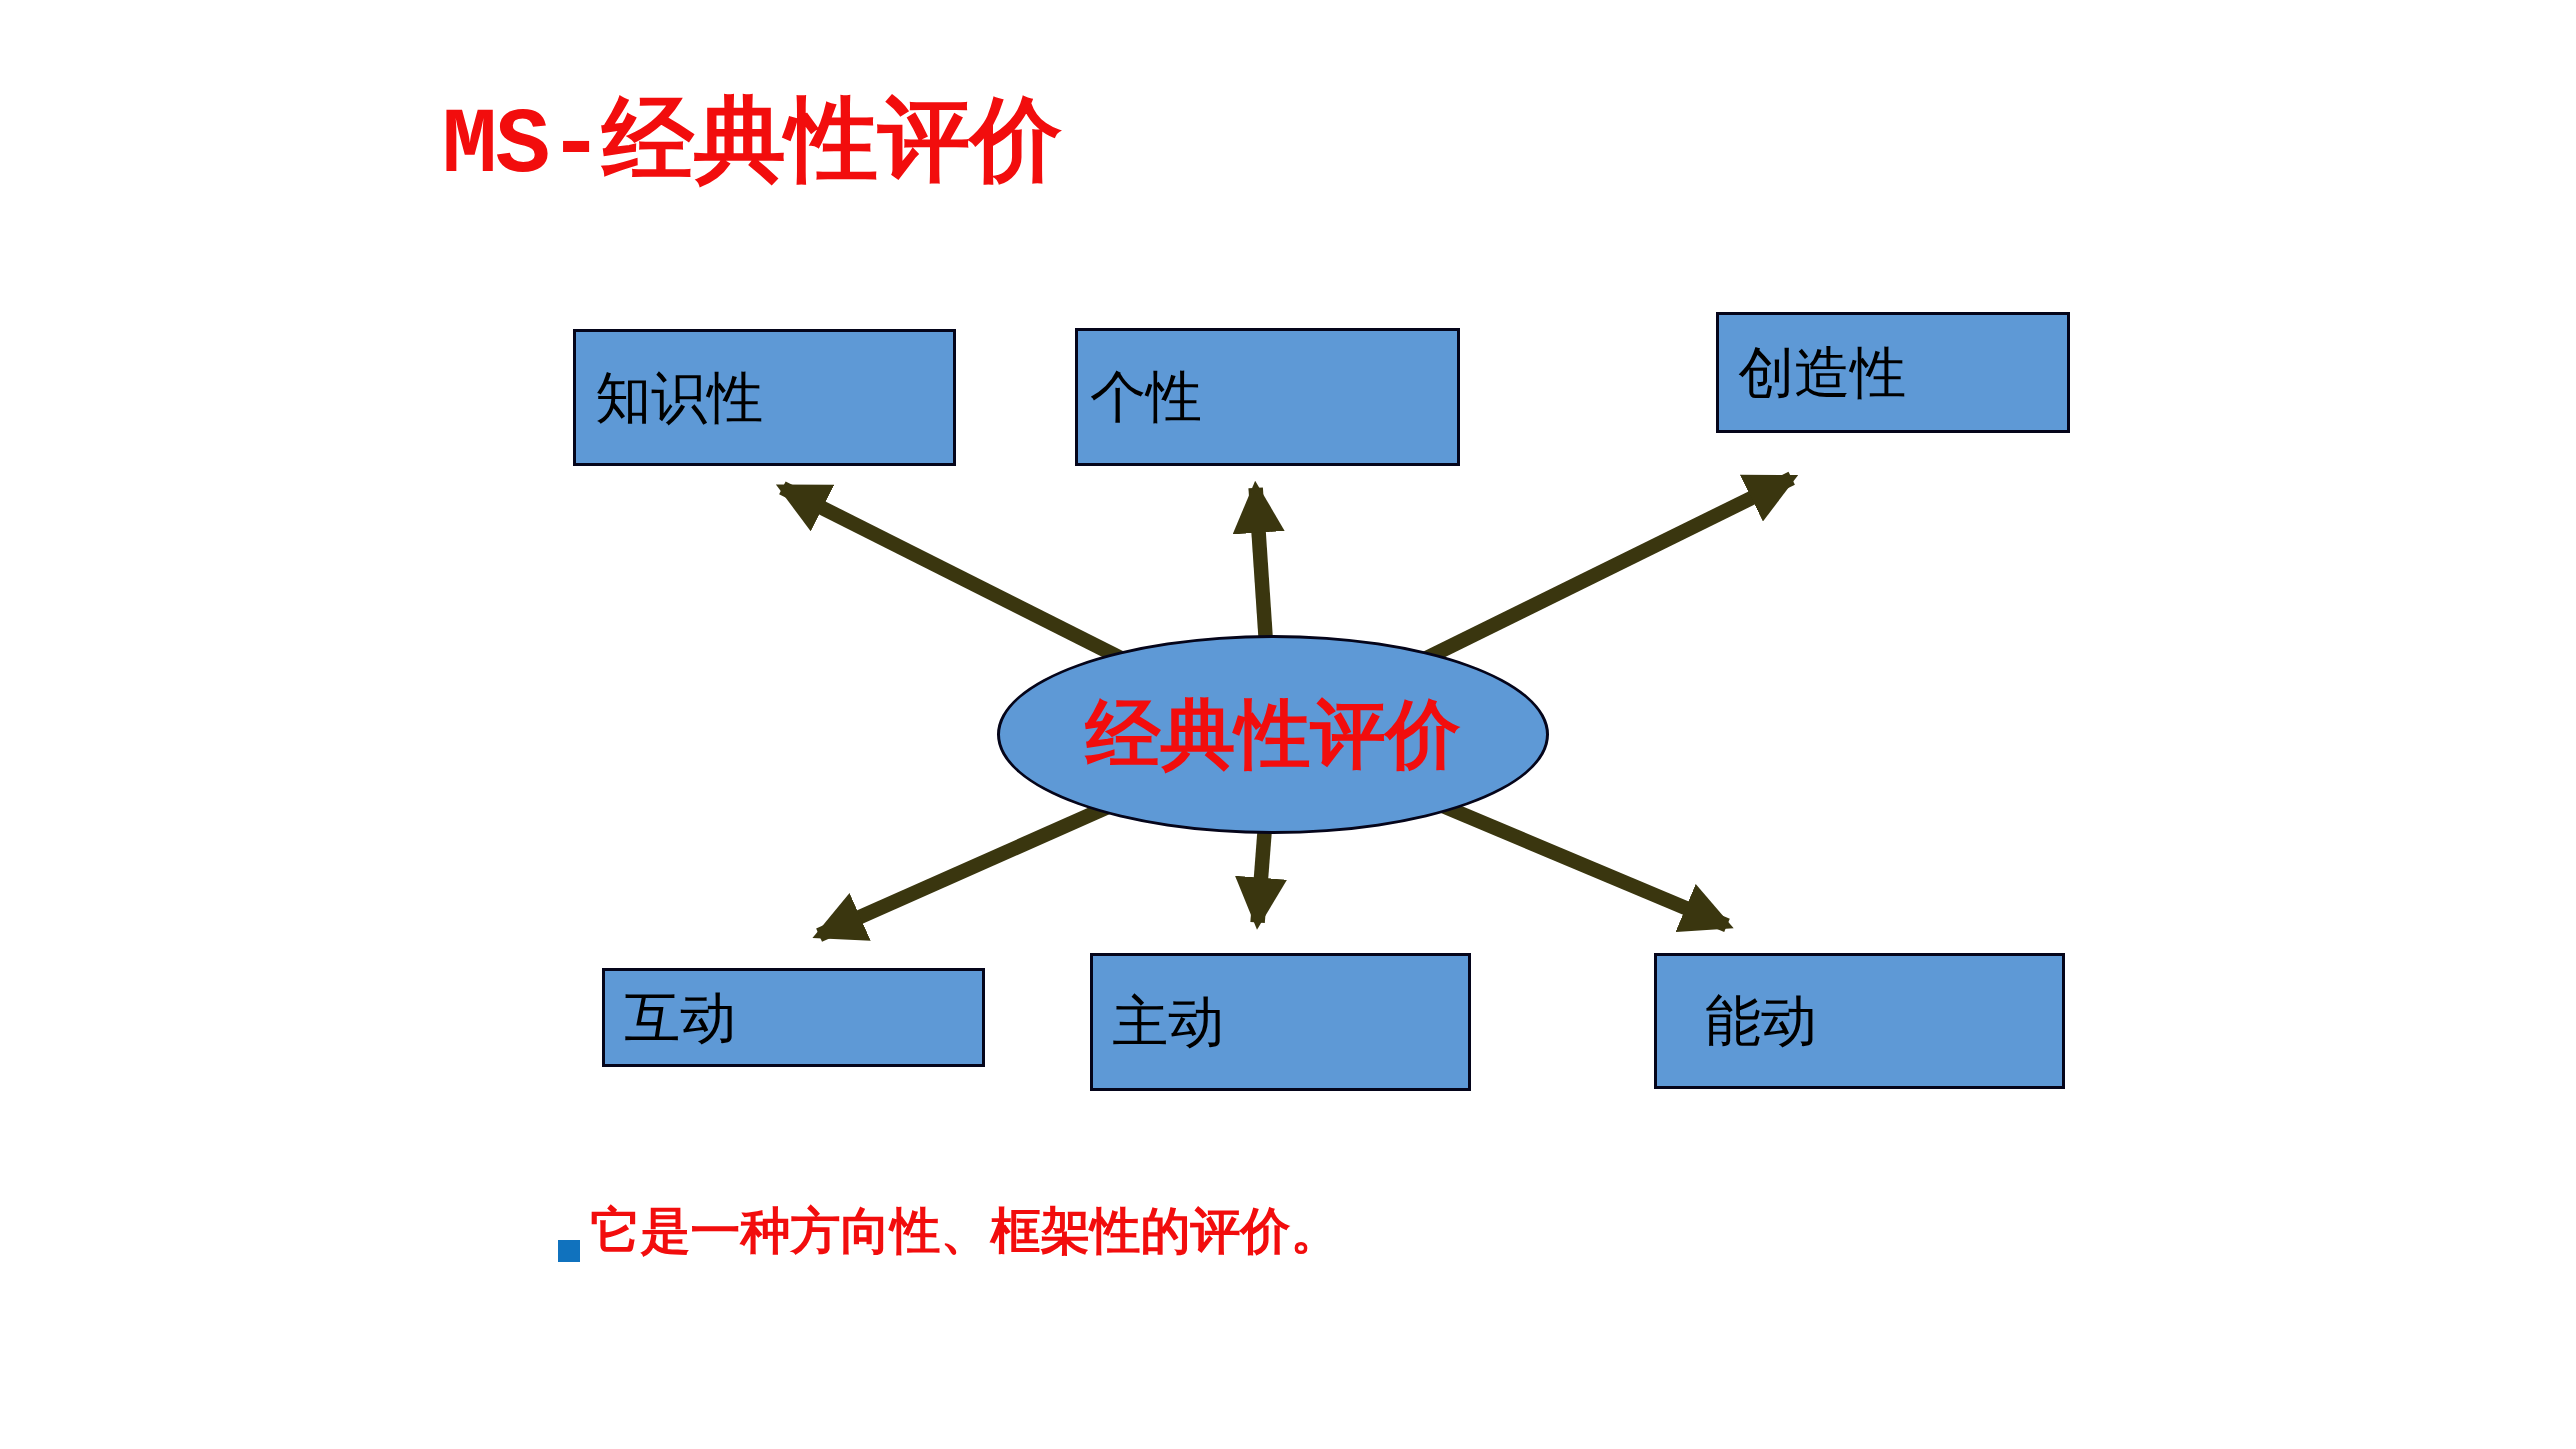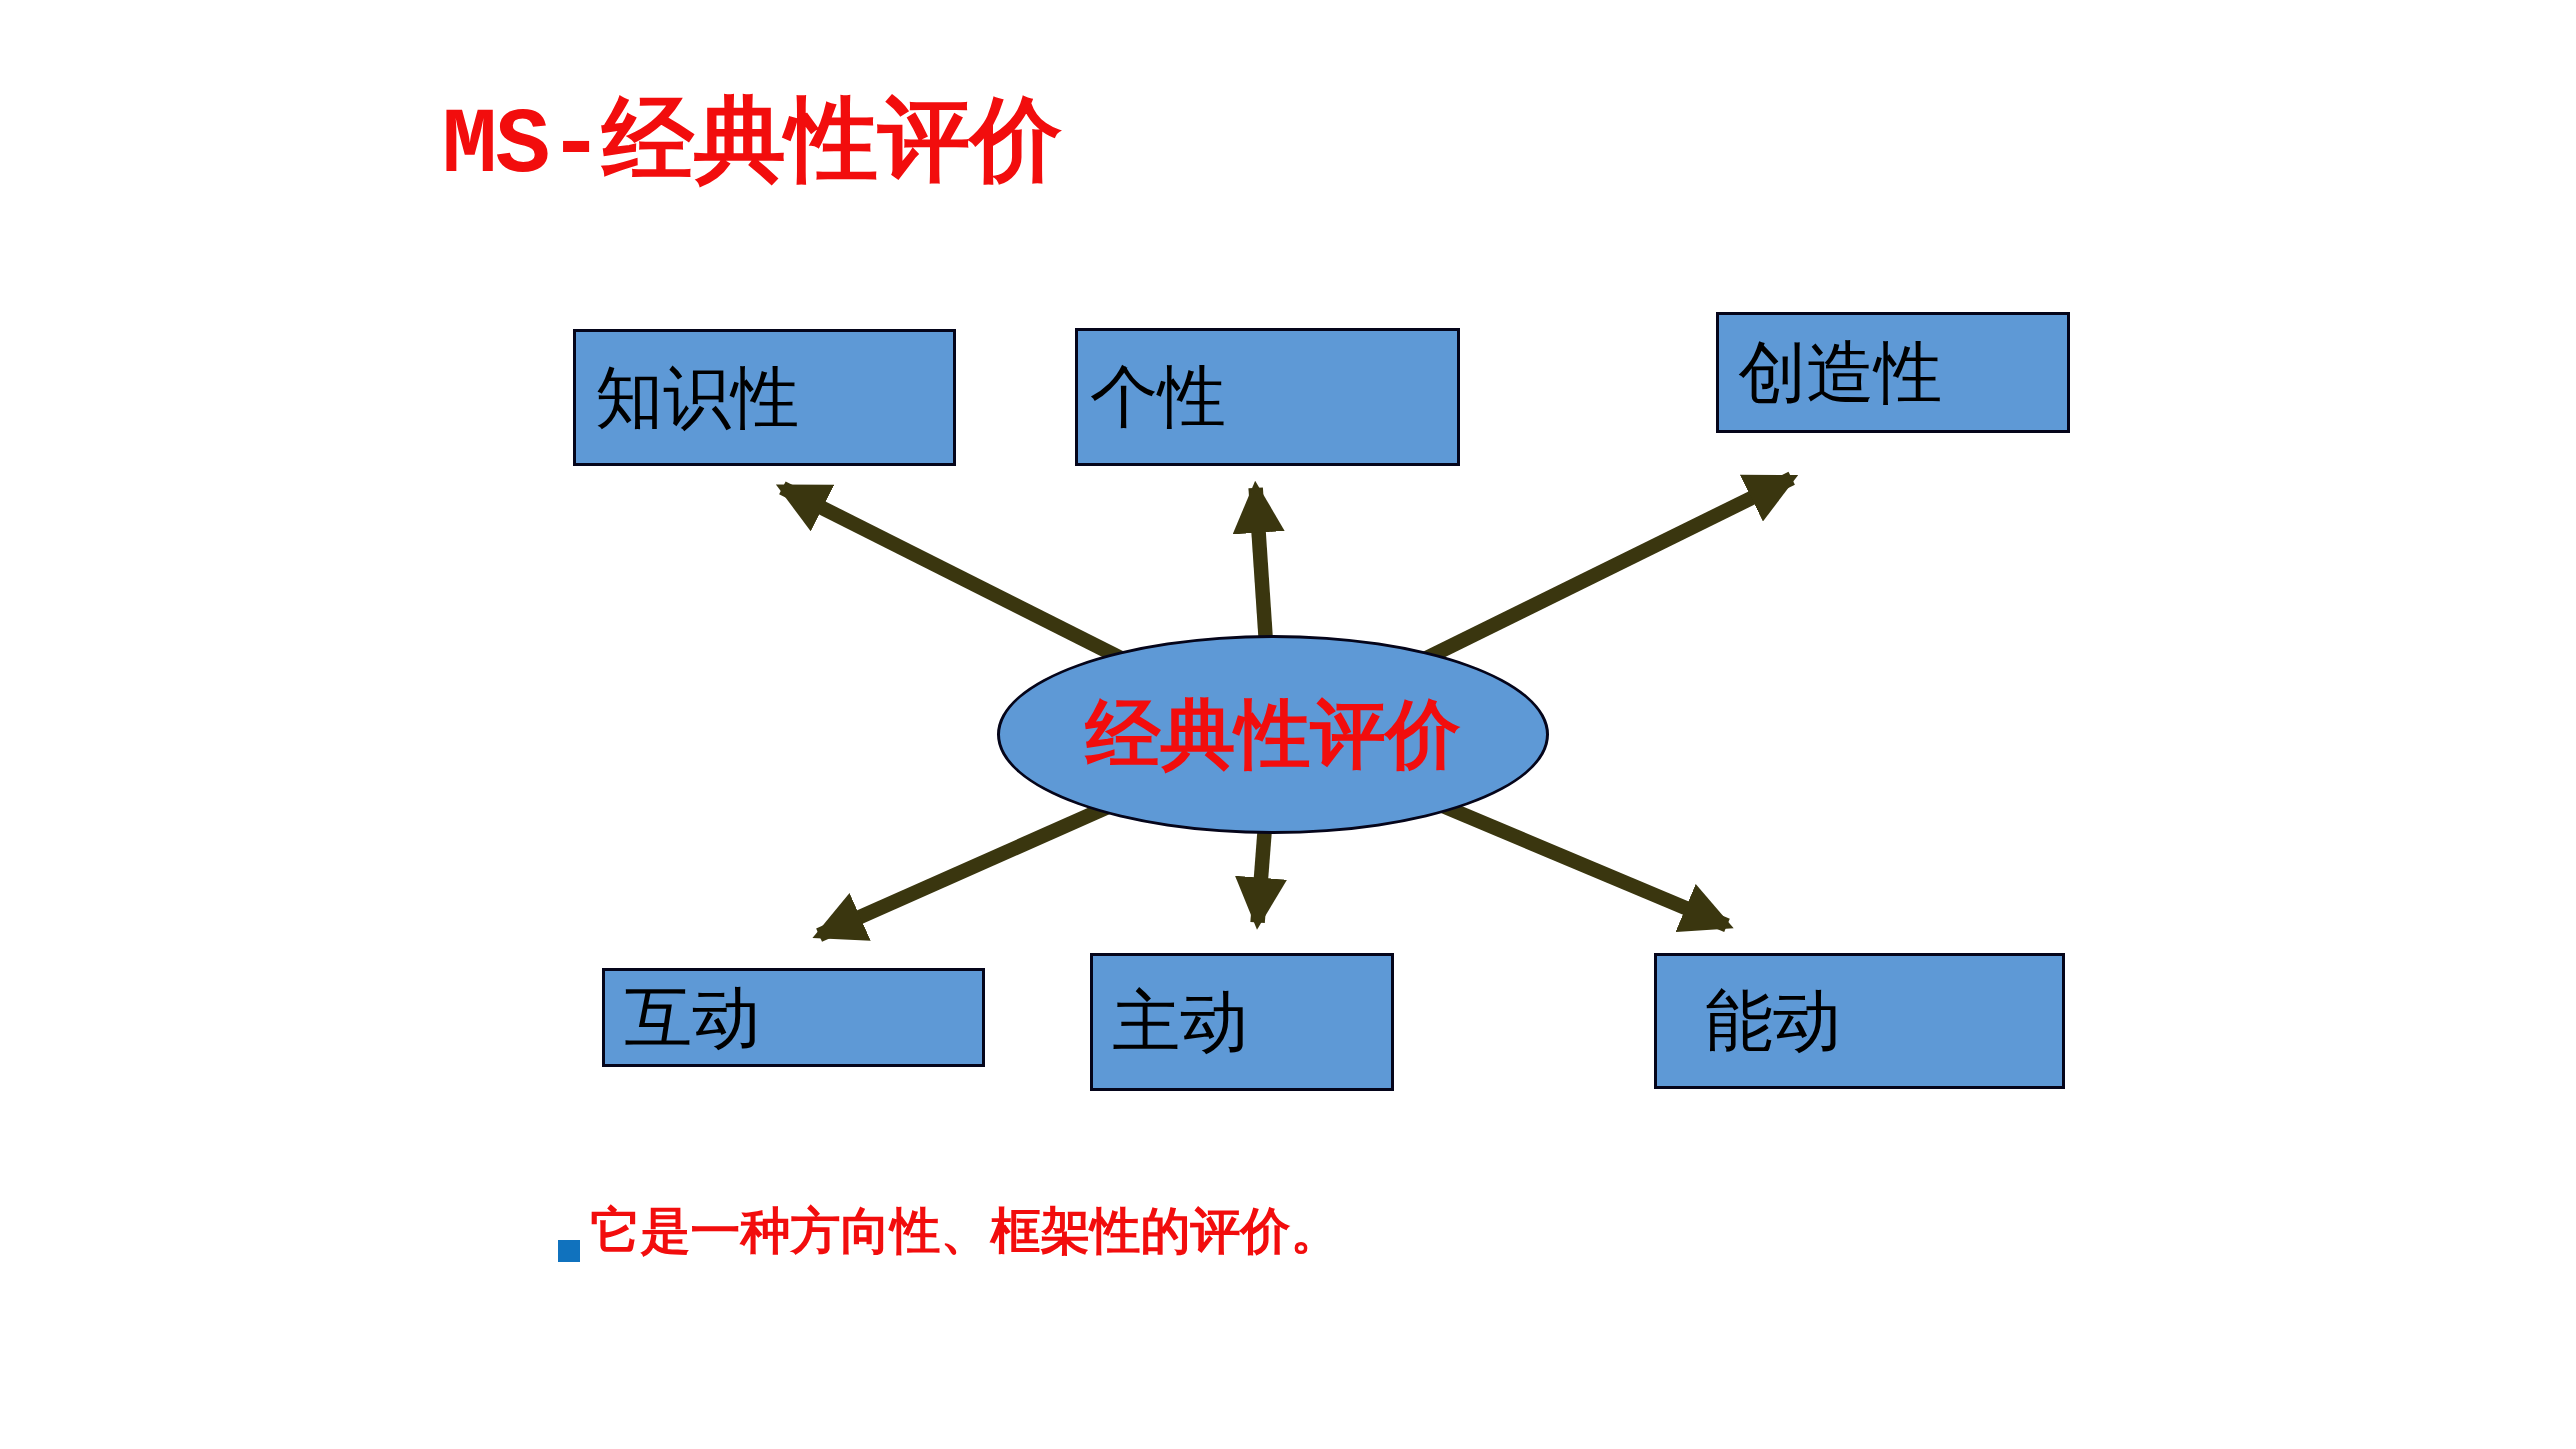--- a/index.html
+++ b/index.html
@@ -46,30 +46,30 @@
     background: #5e99d6;
     border: 3.9px solid #05051a;
     box-sizing: border-box;
     display: flex;
     align-items: center;
     padding-left: 19.3px;
     z-index: 2;
   }
   .node-box .label {
     font-family: "DejaVu Serif", serif;
-    font-size: 68px;
+    font-size: 56px;
     color: #000000;
     line-height: 1;
     white-space: nowrap;
   }
   .box-knowledge   { left: 573px;  top: 329px; width: 383px; height: 137px; }
   .box-personality { left: 1075px; top: 328px; width: 385px; height: 138px; padding-left: 12px; }
   .box-creativity  { left: 1716px; top: 312px; width: 354px; height: 121px; }
   .box-interaction { left: 602px;  top: 968px; width: 383px; height: 99px; }
-  .box-initiative  { left: 1090px; top: 953px; width: 304px; height: 138px; }
+  .box-initiative  { left: 1090px; top: 953px; width: 381px; height: 138px; }
   .box-agency      { left: 1654px; top: 953px; width: 411px; height: 136px; padding-left: 48px; }
   .center-ellipse {
     position: absolute;
     left: 997px;
     top: 635px;
     width: 552px;
     height: 199px;
     background: #5e99d6;
     border: 3.9px solid #05051a;
     border-radius: 50%;

